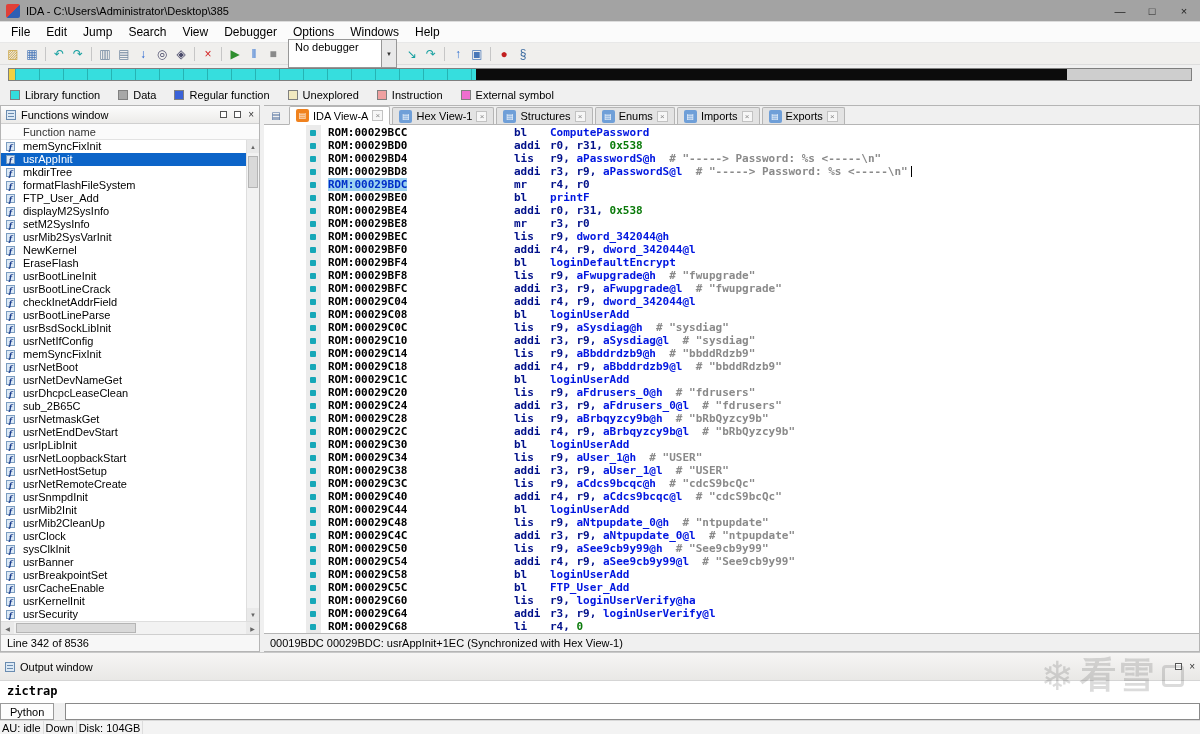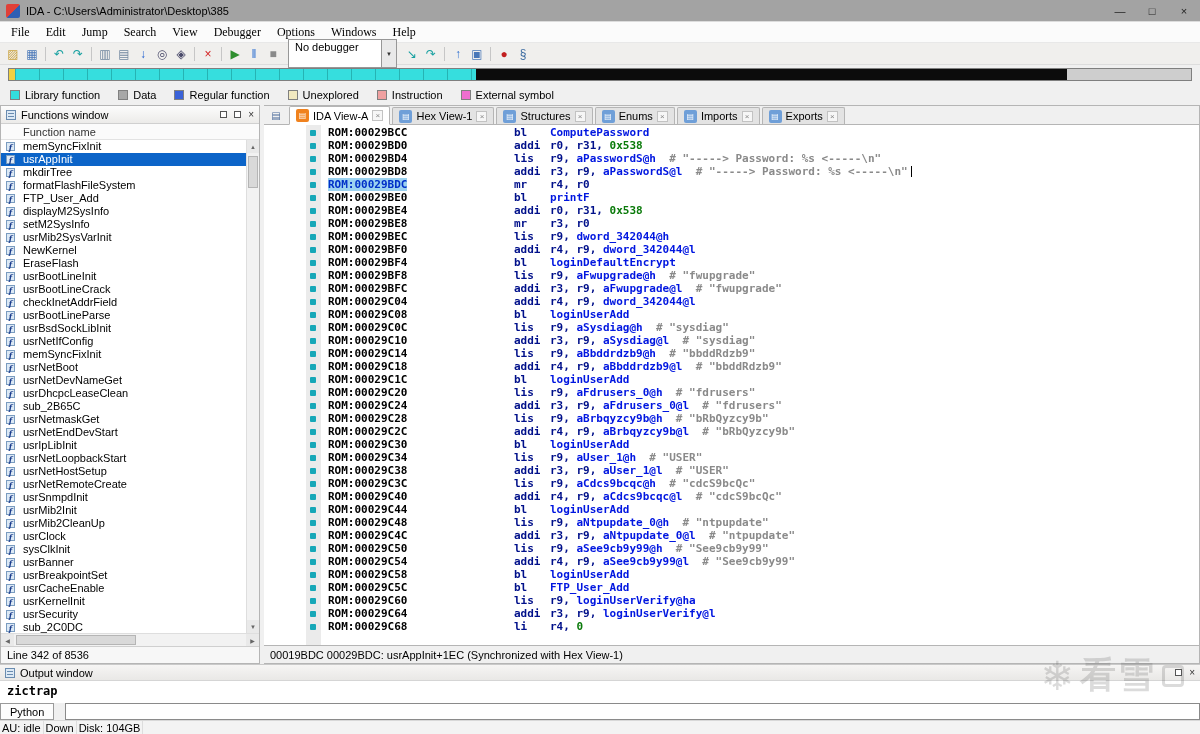--- a/index.html
+++ b/index.html
@@ -14,21 +14,21 @@
   
   .titlebar { height:22px; background:#a3a3a3; display:flex; align-items:center; border-bottom:1px solid #dcdcdc; flex:0 0 auto; }
   .app-icon { width:14px; height:14px; margin:0 6px; border-radius:2px;
     background:linear-gradient(135deg,#e04038 0 50%,#2f5fb4 50% 100%); flex:0 0 auto; }
   .title-text { font-size:11px; white-space:nowrap; }
   .win-controls { margin-left:auto; display:flex; height:100%; }
   .win-btn { width:32px; height:100%; display:flex; align-items:center; justify-content:center; font-size:11px; color:#222; }
 
   
   .menubar { height:21px; background:#fbfbfb; display:flex; align-items:center; padding-left:3px; border-bottom:1px solid #e8e8e8; flex:0 0 auto; }
-  .menu-item { padding:0 8px; font-size:12px;font-family:Liberation Serif, serif; }
+  .menu-item { padding:0 8px; font-size:12px; }
 
   
   .toolbar { height:22px; background:#f0efed; display:flex; align-items:center; padding-left:4px; gap:1px; border-bottom:1px solid #ddd; flex:0 0 auto; }
   .tb-btn { width:18px; height:18px; display:flex; align-items:center; justify-content:center; font-size:12px; line-height:1; }
   .tb-sep { width:1px; height:14px; background:#c6c6c6; margin:0 3px; }
   .tb-combo { height:29px; display:flex; align-items:stretch; border:1px solid #979797; background:#fff; margin:0 5px; }
   .cmb-text { padding:1px 6px 0; font-size:11px; width:92px; white-space:nowrap; }
   .cmb-arrow { width:15px; background:#e9e9e9; border-left:1px solid #979797; display:flex; align-items:center; justify-content:center; font-size:6px; color:#333; }
 
   
@@ -95,21 +95,21 @@
   .ops .r { color:#00108a; }
   .ops .n { color:#0016e0; }
   .ops .g { color:#0a7a0a; }
   .cmt { color:#8a8a8a; }
   .caret { display:inline-block; width:1px; height:11px; background:#000; vertical-align:-2px; margin-left:3px; }
 
   .sync-bar { height:18px; background:#f0f0f0; border-top:1px solid #b5b5b5; display:flex; align-items:center; padding-left:6px; flex:0 0 auto; white-space:nowrap; }
 
   
   .output-panel { flex:0 0 auto; border-top:1px solid #c9c9c9; background:#fff; }
-  .output-title { height:16px; background:linear-gradient(#f6f5f4,#e9e8e6); display:flex; align-items:center; gap:5px; padding:0 5px; border-bottom:1px solid #d5d5d5; }
+  .output-title { height:28px; background:linear-gradient(#f6f5f4,#e9e8e6); display:flex; align-items:center; gap:5px; padding:0 5px; border-bottom:1px solid #d5d5d5; }
   .output-content { height:22px; background:#fff; padding:3px 7px 0; font-family:"DejaVu Sans Mono","Liberation Mono",monospace; font-size:12px; font-weight:bold; }
 
   
   .python-row { height:17px; display:flex; align-items:stretch; background:#f0f0f0; flex:0 0 auto;gap:9px; }
   .python-tab { border:1px solid #9a9a9a; background:#fdfdfd; padding:0 9px; display:flex; align-items:center; font-size:11px; }
   .python-input { flex:1; border:1px solid #8a8a8a; background:#fff; margin-left:2px; outline:none; font-family:"DejaVu Sans Mono",monospace; font-size:11px; padding:0 4px; }
 
   
   .status-bottom { height:14px; background:#f3f3f3; border-top:1px solid #d8d8d8; display:flex; align-items:flex-start; overflow:hidden; flex:0 0 auto; }
   .sb-cell { padding:1px 2px 0; border-right:1px solid #ddd; white-space:nowrap; font-size:11px; }

